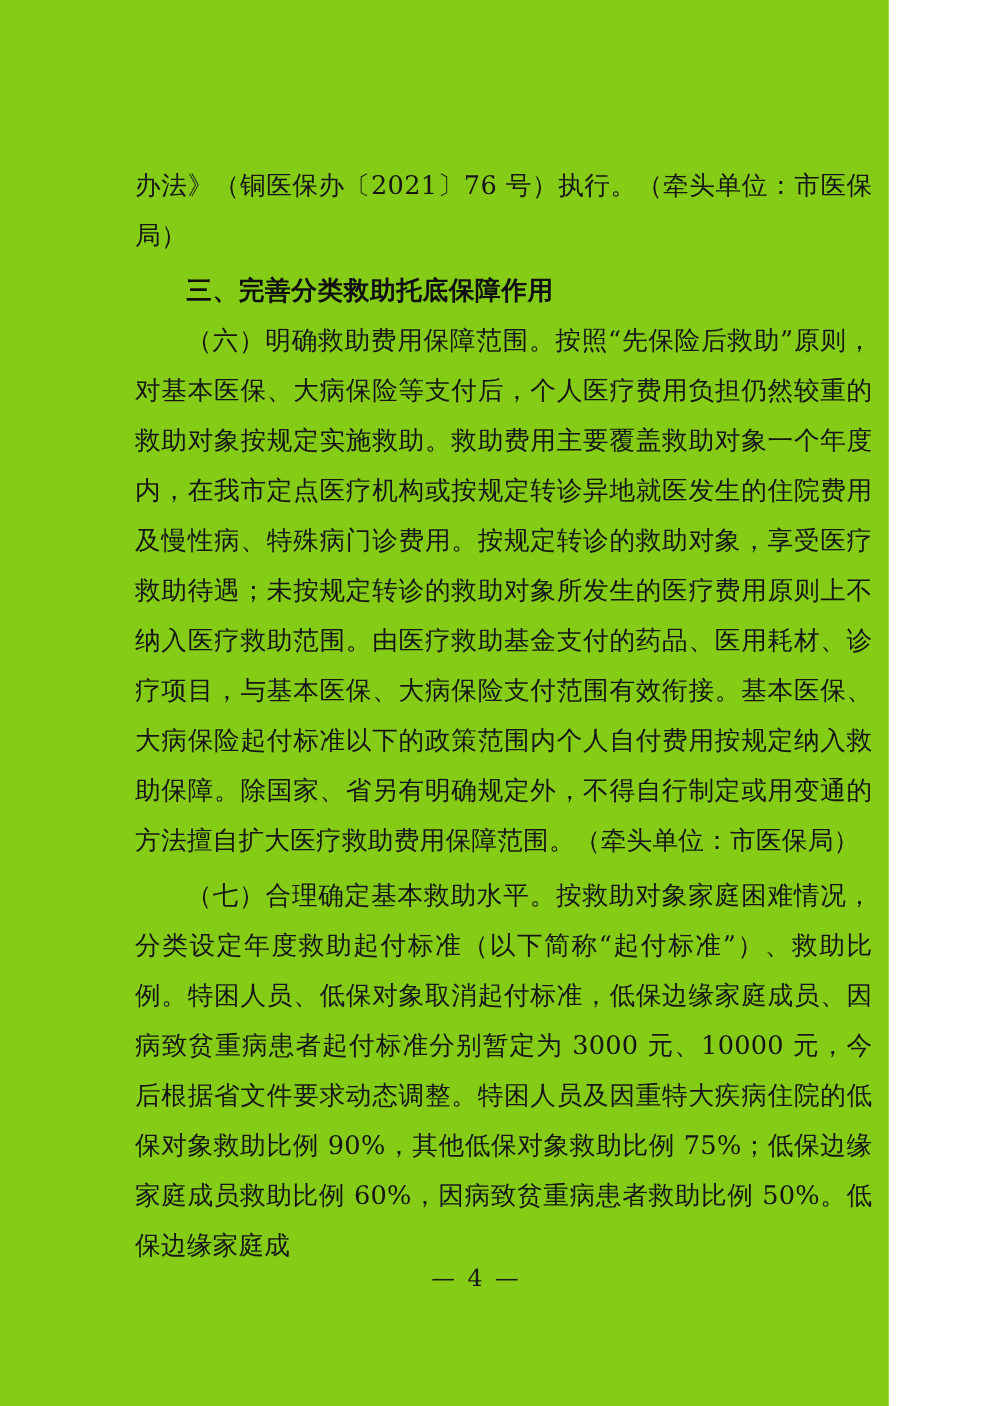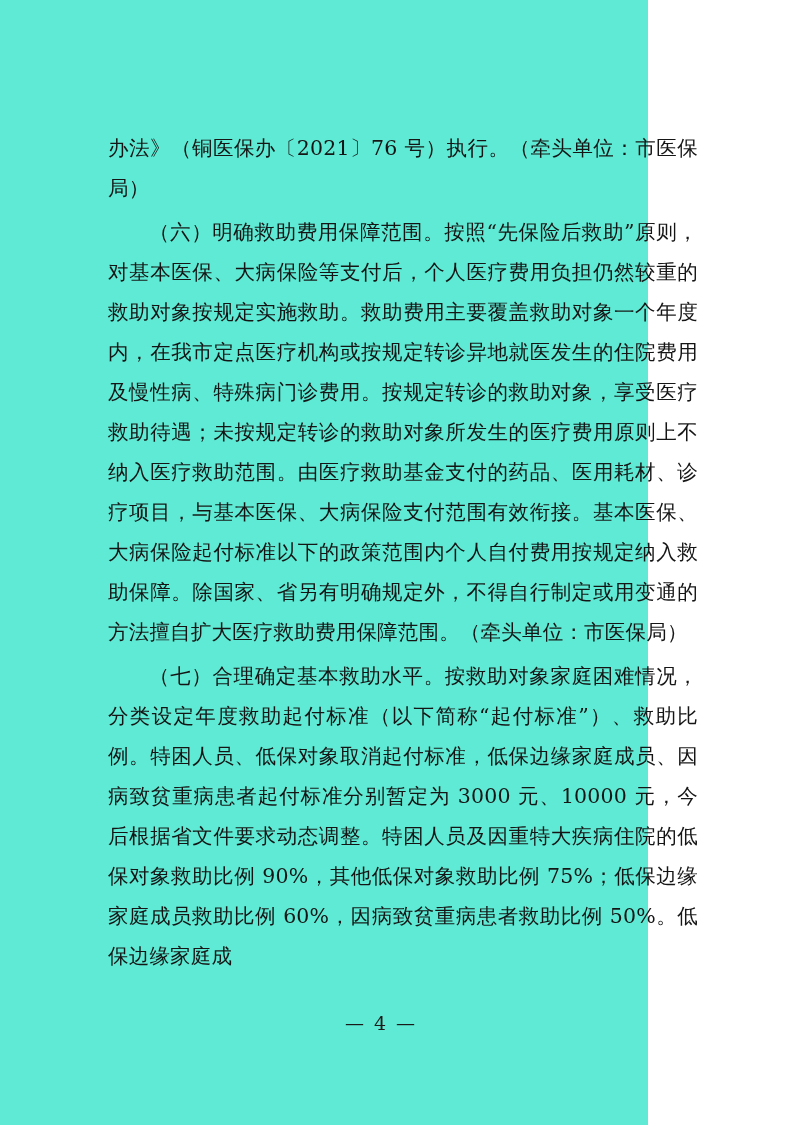--- a/index.html
+++ b/index.html
@@ -12,23 +12,23 @@
     background: #ffffff;
     font-family: "DejaVu Serif", "Liberation Serif", serif;
     color: #141414;
     position: relative;
     overflow: hidden;
   }
   .page {
     position: absolute;
     left: 0;
     top: 0;
-    width: 648px;
+    width: 711px;
     height: 1125px;
-    background: #5eead4;
+    background: #84cc16;
   }
   .content {
     position: absolute;
     left: 108px;
     top: 128px;
     width: 590px;
   }
   .para {
     font-size: 20.5px;
     line-height: 40px;
@@ -73,20 +73,21 @@
 <body>
 
 <div class="page">
   <div class="content">
 
     <p class="para">办法》（铜医保办〔2021〕76 号）执行。（牵头单位：市医保局）</p>
 
 
     <div class="gap"></div>
 
+    <p class="heading">三、完善分类救助托底保障作用</p>
 
     <p class="para indent">（六）明确救助费用保障范围。按照“先保险后救助”原则，对基本医保、大病保险等支付后，个人医疗费用负担仍然较重的救助对象按规定实施救助。救助费用主要覆盖救助对象一个年度内，在我市定点医疗机构或按规定转诊异地就医发生的住院费用及慢性病、特殊病门诊费用。按规定转诊的救助对象，享受医疗救助待遇；未按规定转诊的救助对象所发生的医疗费用原则上不纳入医疗救助范围。由医疗救助基金支付的药品、医用耗材、诊疗项目，与基本医保、大病保险支付范围有效衔接。基本医保、大病保险起付标准以下的政策范围内个人自付费用按规定纳入救助保障。除国家、省另有明确规定外，不得自行制定或用变通的方法擅自扩大医疗救助费用保障范围。（牵头单位：市医保局）</p>
 
     <div class="gap"></div>
 
     <p class="para indent">（七）合理确定基本救助水平。按救助对象家庭困难情况，分类设定年度救助起付标准（以下简称“起付标准”）、救助比例。特困人员、低保对象取消起付标准，低保边缘家庭成员、因病致贫重病患者起付标准分别暂定为 3000 元、10000 元，今后根据省文件要求动态调整。特困人员及因重特大疾病住院的低保对象救助比例 90%，其他低保对象救助比例 75%；低保边缘家庭成员救助比例 60%，因病致贫重病患者救助比例 50%。低保边缘家庭成</p>
 
   </div>
 
   <div class="footer">

